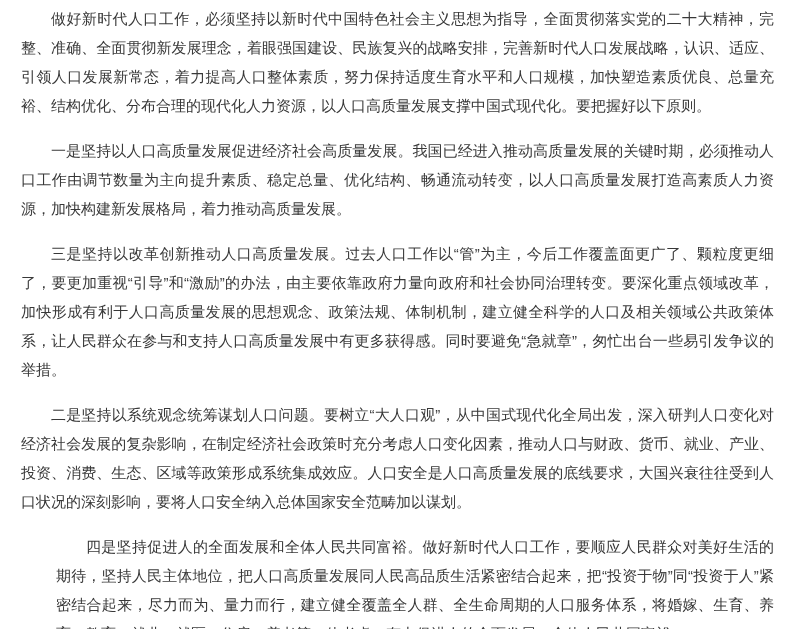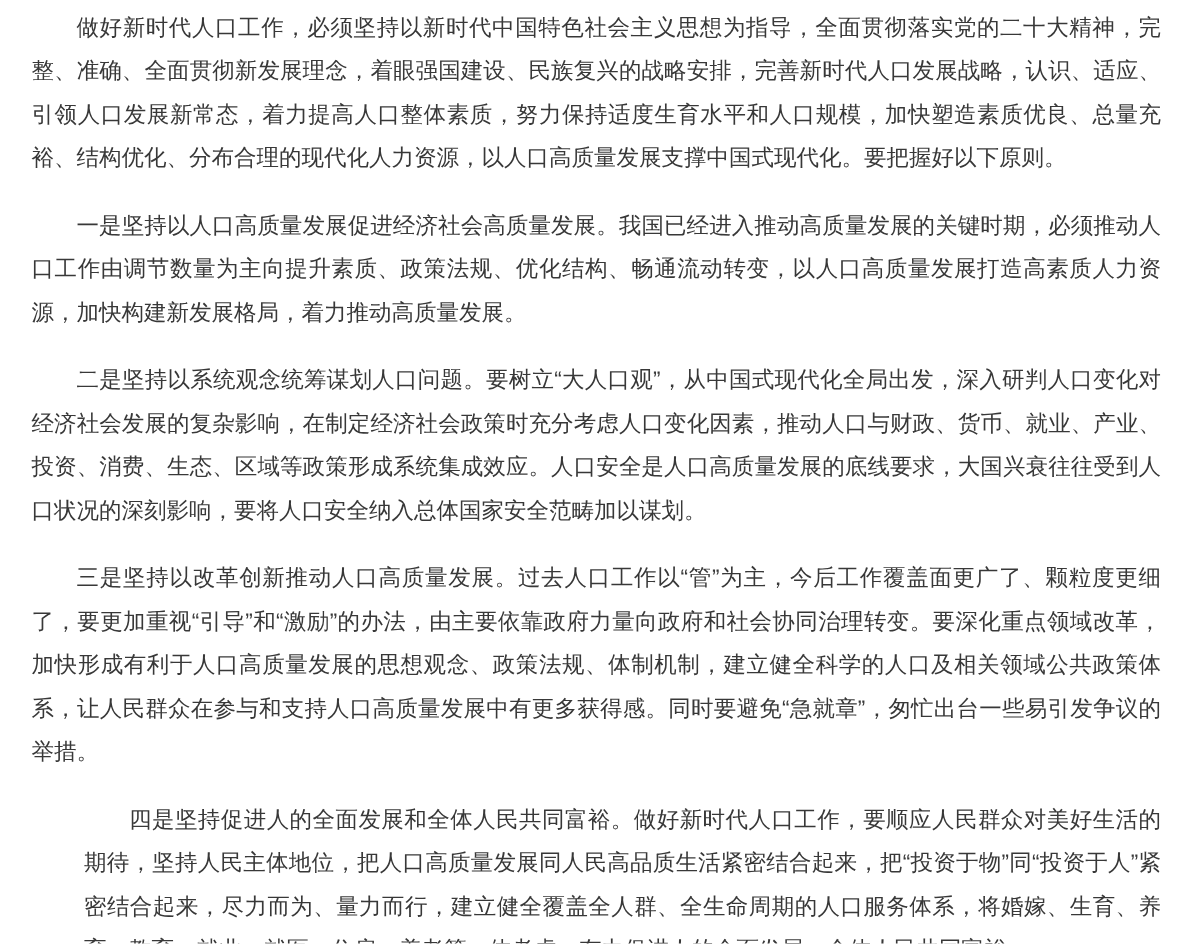--- a/index.html
+++ b/index.html
@@ -31,17 +31,17 @@
   .doc p:last-child {
     margin-bottom: 0;
     margin-left: 35px;
   }
 </style>
 </head>
 <body>
 
 <div class="doc">
   <p>做好新时代人口工作，必须坚持以新时代中国特色社会主义思想为指导，全面贯彻落实党的二十大精神，完整、准确、全面贯彻新发展理念，着眼强国建设、民族复兴的战略安排，完善新时代人口发展战略，认识、适应、引领人口发展新常态，着力提高人口整体素质，努力保持适度生育水平和人口规模，加快塑造素质优良、总量充裕、结构优化、分布合理的现代化人力资源，以人口高质量发展支撑中国式现代化。要把握好以下原则。</p>
-  <p>一是坚持以人口高质量发展促进经济社会高质量发展。我国已经进入推动高质量发展的关键时期，必须推动人口工作由调节数量为主向提升素质、政策法规、优化结构、畅通流动转变，以人口高质量发展打造高素质人力资源，加快构建新发展格局，着力推动高质量发展。</p>
+  <p>一是坚持以人口高质量发展促进经济社会高质量发展。我国已经进入推动高质量发展的关键时期，必须推动人口工作由调节数量为主向提升素质、稳定总量、优化结构、畅通流动转变，以人口高质量发展打造高素质人力资源，加快构建新发展格局，着力推动高质量发展。</p>
+  <p>三是坚持以改革创新推动人口高质量发展。过去人口工作以“管”为主，今后工作覆盖面更广了、颗粒度更细了，要更加重视“引导”和“激励”的办法，由主要依靠政府力量向政府和社会协同治理转变。要深化重点领域改革，加快形成有利于人口高质量发展的思想观念、政策法规、体制机制，建立健全科学的人口及相关领域公共政策体系，让人民群众在参与和支持人口高质量发展中有更多获得感。同时要避免“急就章”，匆忙出台一些易引发争议的举措。</p>
   <p>二是坚持以系统观念统筹谋划人口问题。要树立“大人口观”，从中国式现代化全局出发，深入研判人口变化对经济社会发展的复杂影响，在制定经济社会政策时充分考虑人口变化因素，推动人口与财政、货币、就业、产业、投资、消费、生态、区域等政策形成系统集成效应。人口安全是人口高质量发展的底线要求，大国兴衰往往受到人口状况的深刻影响，要将人口安全纳入总体国家安全范畴加以谋划。</p>
-  <p>三是坚持以改革创新推动人口高质量发展。过去人口工作以“管”为主，今后工作覆盖面更广了、颗粒度更细了，要更加重视“引导”和“激励”的办法，由主要依靠政府力量向政府和社会协同治理转变。要深化重点领域改革，加快形成有利于人口高质量发展的思想观念、政策法规、体制机制，建立健全科学的人口及相关领域公共政策体系，让人民群众在参与和支持人口高质量发展中有更多获得感。同时要避免“急就章”，匆忙出台一些易引发争议的举措。</p>
   <p>四是坚持促进人的全面发展和全体人民共同富裕。做好新时代人口工作，要顺应人民群众对美好生活的期待，坚持人民主体地位，把人口高质量发展同人民高品质生活紧密结合起来，把“投资于物”同“投资于人”紧密结合起来，尽力而为、量力而行，建立健全覆盖全人群、全生命周期的人口服务体系，将婚嫁、生育、养育、教育、就业、就医、住房、养老等一体考虑，有力促进人的全面发展、全体人民共同富裕。</p>
 </div>
 
 </body></html>

